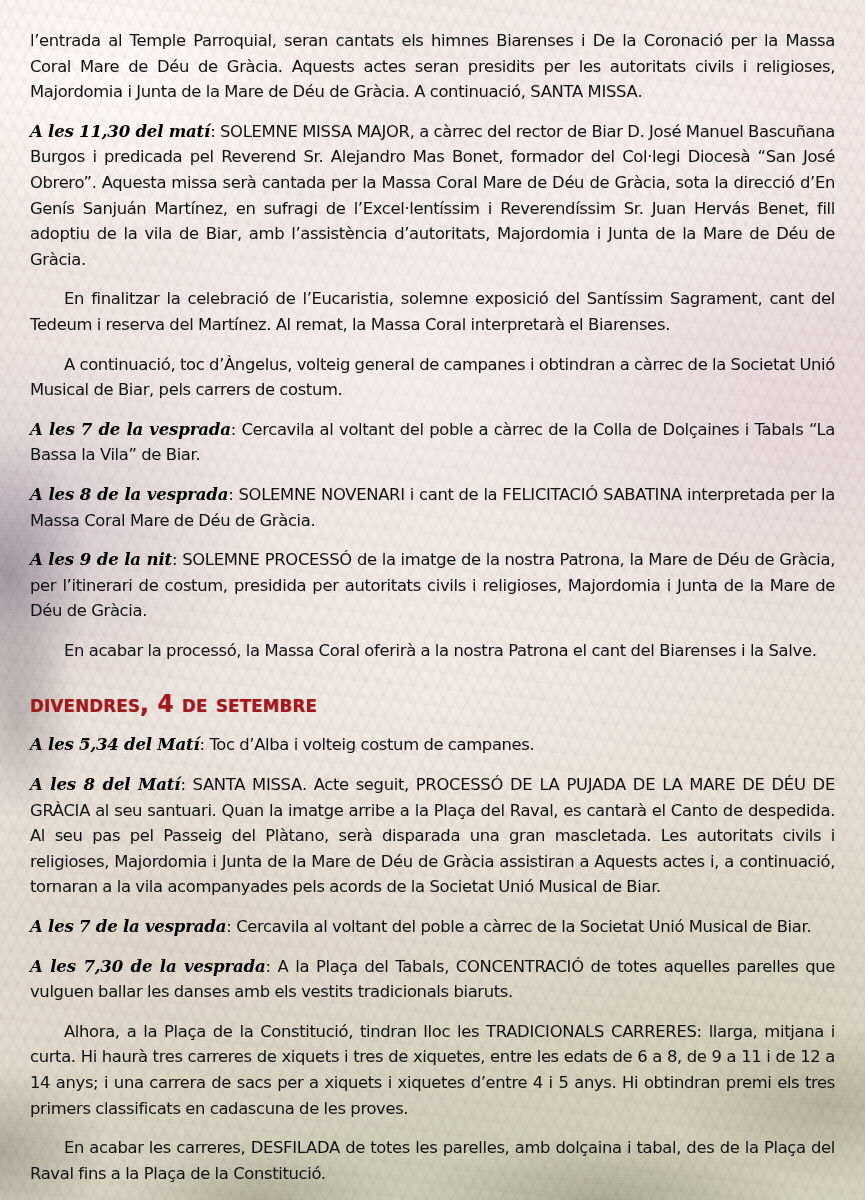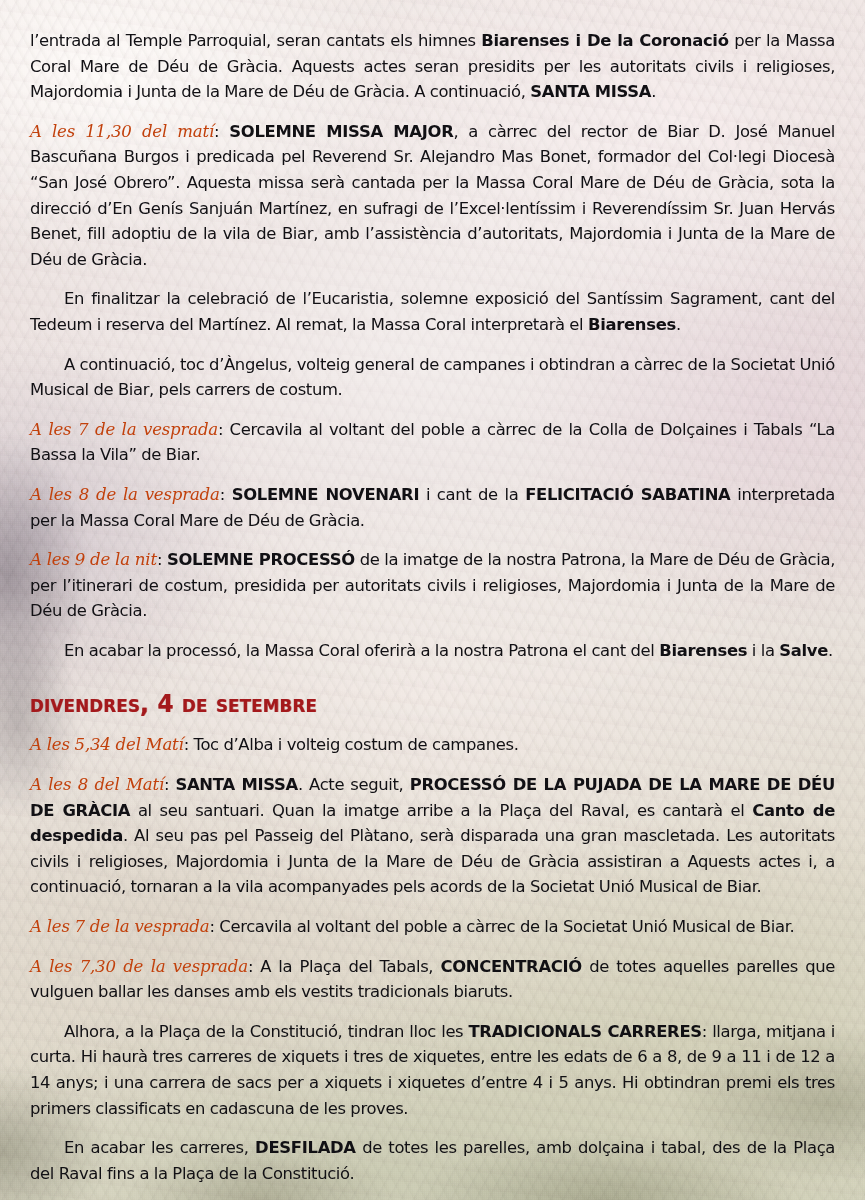--- a/index.html
+++ b/index.html
@@ -106,29 +106,29 @@
     text-justify: inter-word;
     letter-spacing: -0.35px;
     word-spacing: -0.2px;
     -webkit-font-smoothing: antialiased;
   }
   p.indent {
     text-indent: 34px;
   }
 
   b, strong, .b {
-    font-weight: bold;
+    font-weight: normal;
     letter-spacing: -0.3px;
   }
 
   
   .time {
-    color: #c2410c;
+    color: #000000;
     font-family: "DejaVu Serif", "Liberation Serif", serif;
-    font-weight: normal;
+    font-weight: bold;
     font-style: italic;
     font-size: 16.6px;
     letter-spacing: -0.2px;
   }
 
   
   .dayhead {
     margin: 26px 0 14px 0;
     color: #a4191c;
     font-family: "DejaVu Sans", "Liberation Sans", sans-serif;

